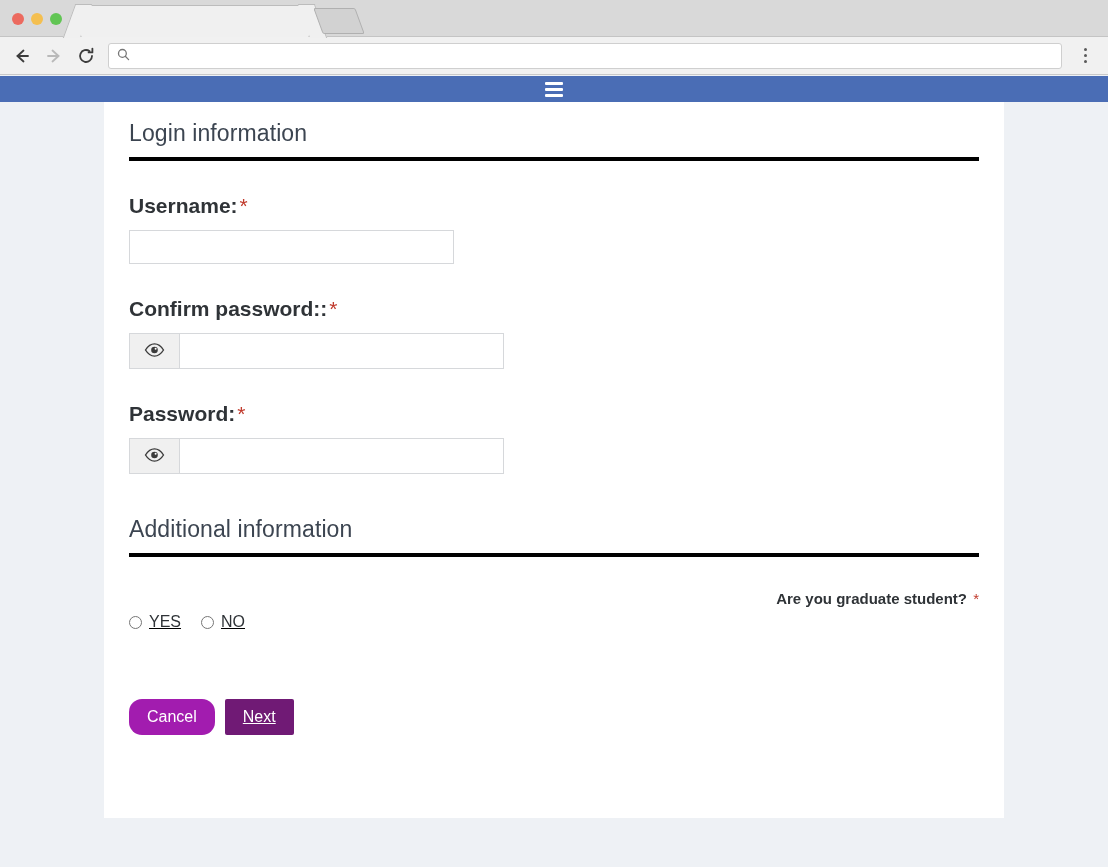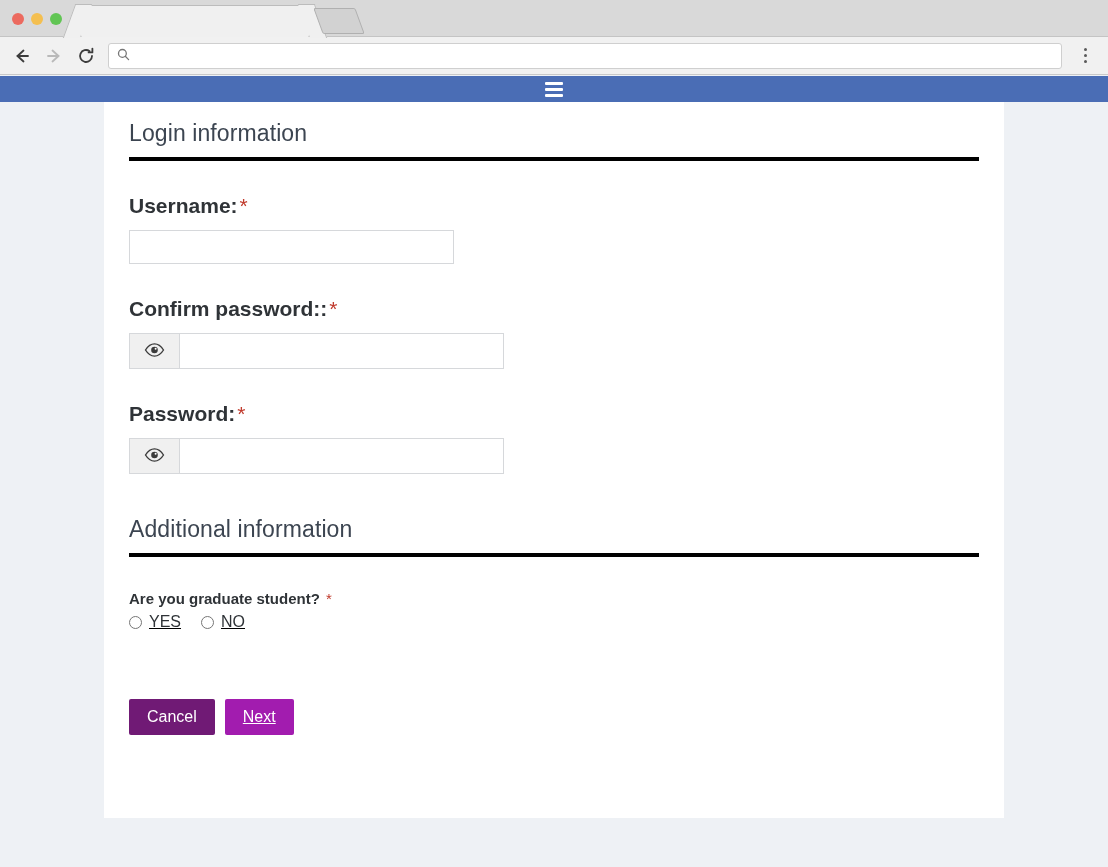--- a/index.html
+++ b/index.html
@@ -247,40 +247,41 @@
     font-size: 16px;
     color: #2f3337;
   }
 
   .question-label {
     font-size: 15px;
     font-weight: bold;
     color: #2f3337;
     display: block;
     margin-bottom: 6px;
+    text-align: right;
   }
 
   .button-row {
     padding-top: 68px;
     padding-bottom: 28px;
     display: flex;
     gap: 10px;
   }
   .btn {
     border: none;
     color: #ffffff;
     font-size: 16px;
     font-family: "Liberation Sans", sans-serif;
     padding: 9px 18px;
     cursor: pointer;
     border-radius: 2px;
     line-height: 1.1;
   }
-  .btn-cancel { background: #701a75; }
-  .btn-next { background: #a21caf; text-decoration: underline; }
+  .btn-cancel { background: #a21caf; border-radius: 13px; }
+  .btn-next { background: #701a75; text-decoration: underline; }
 
   .spacer-lg { height: 24px; }
 </style>
 </head>
 <body>
 
 <div class="browser-window">
 
   <div class="titlebar">
     <div class="traffic-lights">

